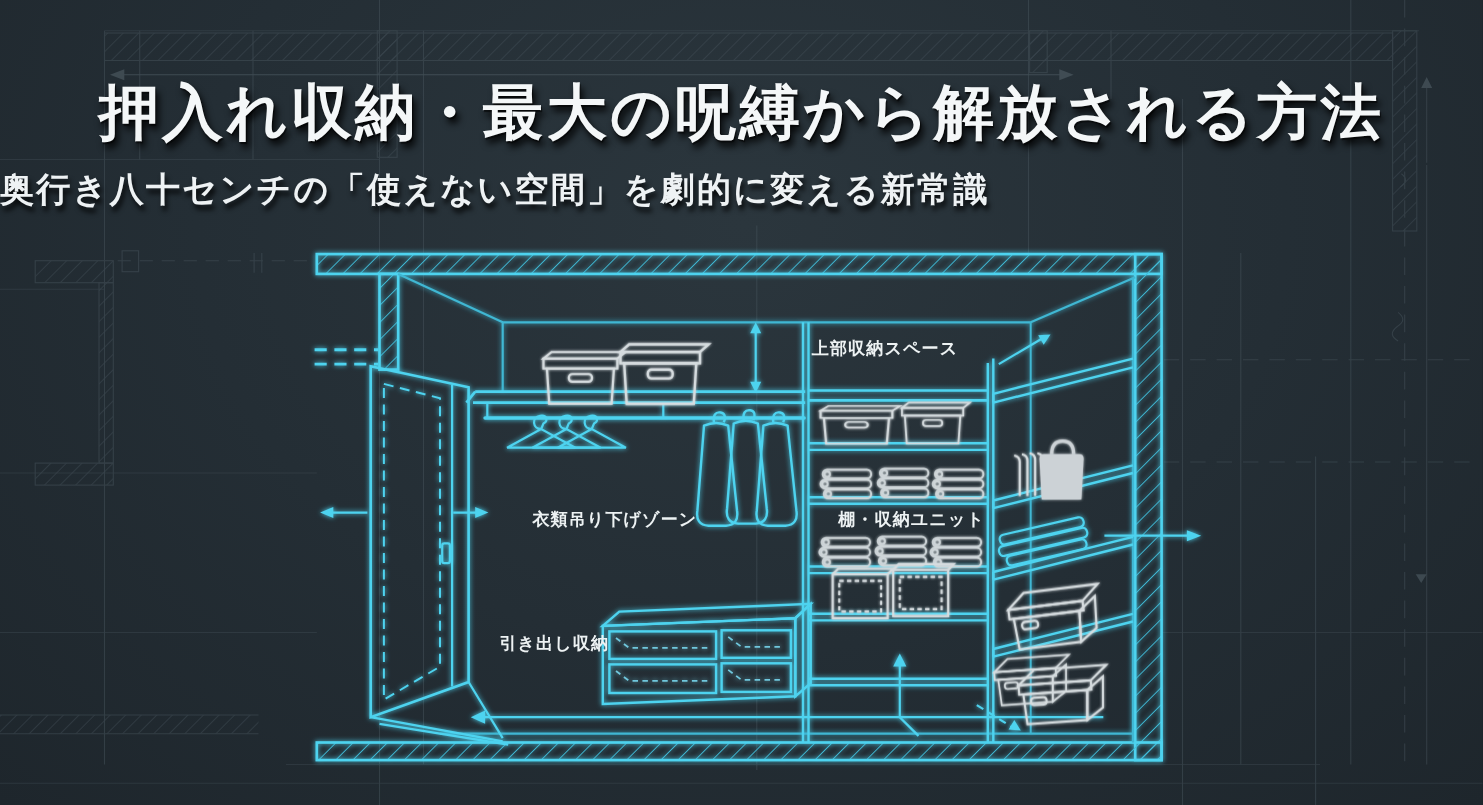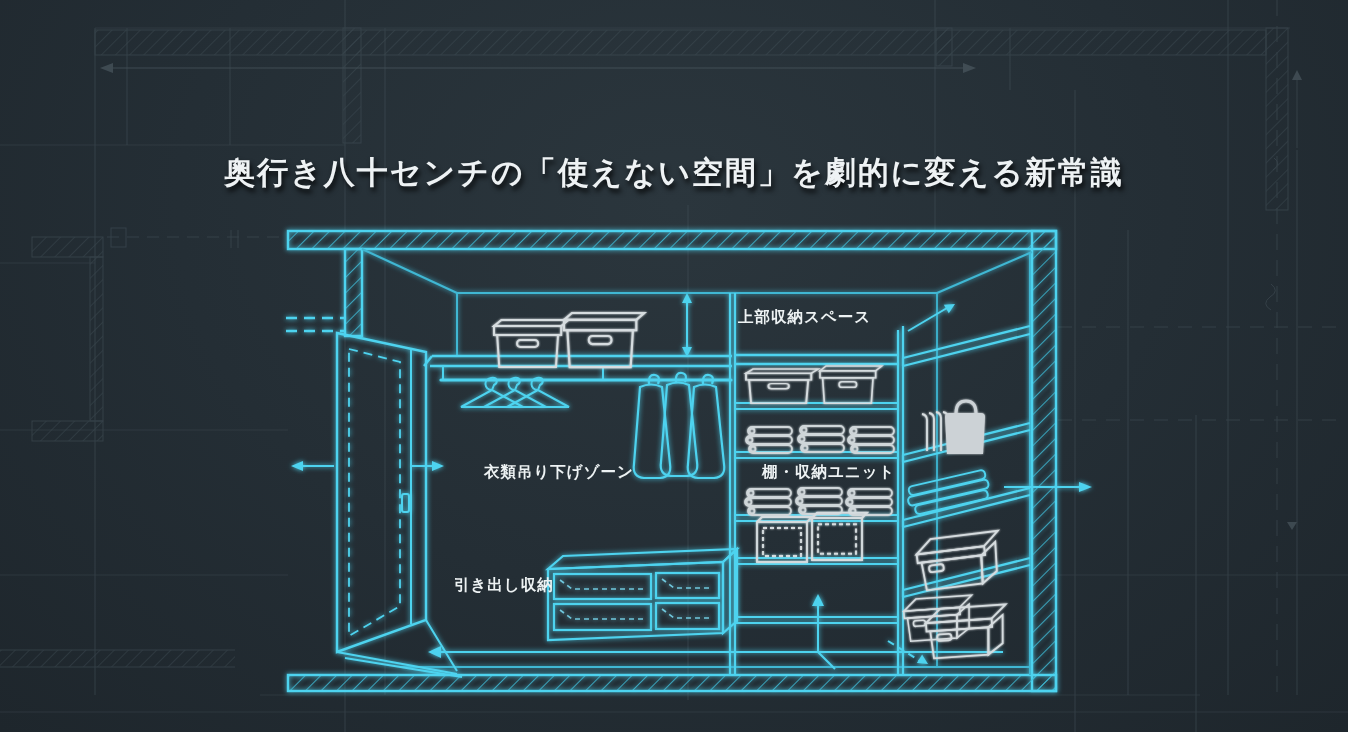--- a/index.html
+++ b/index.html
@@ -9,21 +9,21 @@
     font-family:"Liberation Sans", sans-serif;
   }
   #stage svg{position:absolute;left:0;top:0;}
   .title{
     position:absolute;left:0;right:0;top:66px;text-align:center;
     font-size:55px;font-weight:800;letter-spacing:3px;color:#f4f7f8;
     text-shadow:3px 5px 7px rgba(0,0,0,.9), 1px 2px 1px rgba(0,0,0,.6);
     white-space:nowrap;z-index:5;
   }
   .subtitle{
-    position:absolute;left:0;right:0;top:152px;text-align:center;
+    position:absolute;left:0;right:0;top:152px;
     font-size:31px;font-weight:700;letter-spacing:2px;color:#eef2f4;
     text-shadow:2px 4px 5px rgba(0,0,0,.85);
     white-space:nowrap;z-index:5;
   }
   .lbl{font:600 15.5px "Liberation Sans", sans-serif;fill:#edf2f3;letter-spacing:1px;}
   .cyan{stroke:#4ed3ef;fill:none;}
   .cyanDim{stroke:#3fb7d3;fill:none;}
   .white{stroke:#d6dcdf;fill:none;}
 </style>
 </head>
@@ -266,15 +266,16 @@
   </g>
 
   <g>
     <text class="lbl" x="738" y="322">上部収納スペース</text>
     <text class="lbl" x="484" y="477">衣類吊り下げゾーン</text>
     <text class="lbl" x="762" y="477">棚・収納ユニット</text>
     <text class="lbl" x="454" y="590">引き出し収納</text>
   </g>
 </svg>
 
+<div class="title">押入れ収納・最大の呪縛から解放される方法</div>
 <div class="subtitle">奥行き八十センチの「使えない空間」を劇的に変える新常識</div>
 
 </div>
 
 </body></html>

